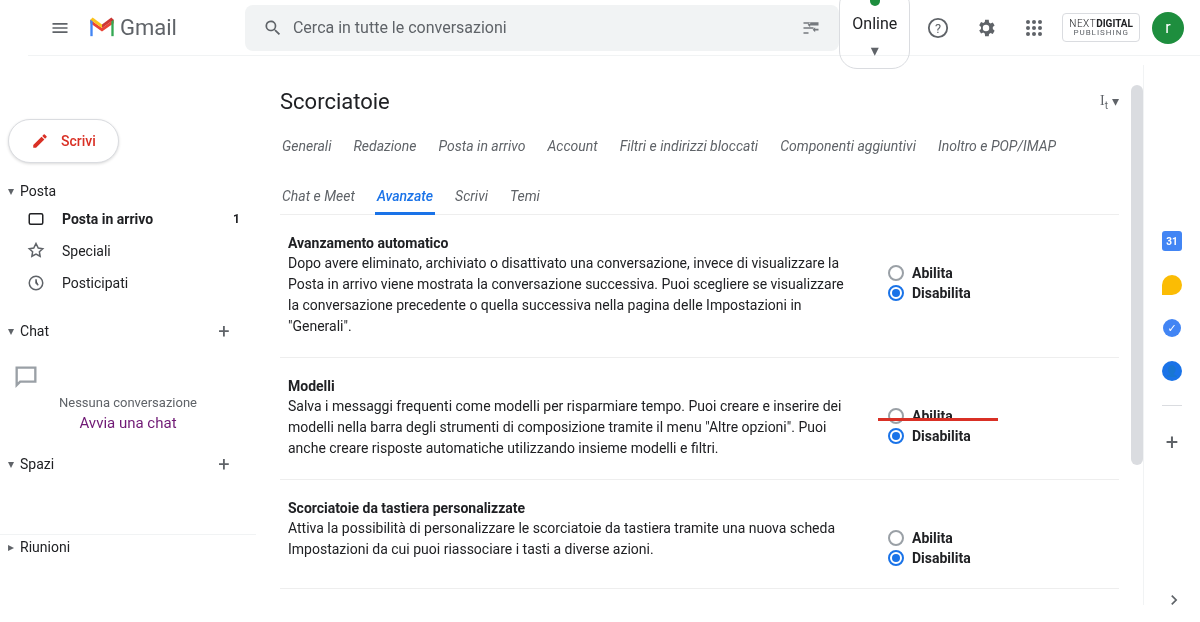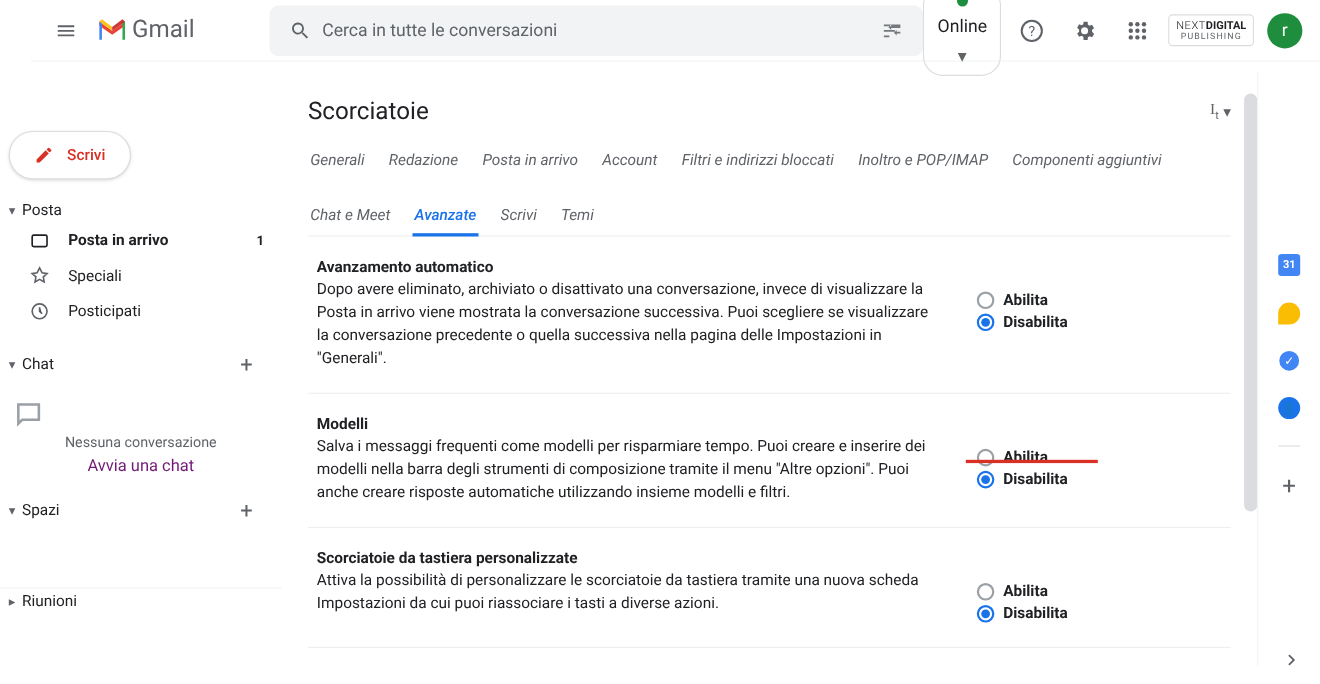--- a/index.html
+++ b/index.html
@@ -236,22 +236,22 @@
         <span style="font-family:serif">I<sub style="font-size:10px">t</sub></span>
         <span>▾</span>
       </div>
     </div>
     <div class="tabs" id="tabs-row">
         <span class="tab">Generali</span>
         <span class="tab">Redazione</span>
         <span class="tab">Posta in arrivo</span>
         <span class="tab">Account</span>
         <span class="tab">Filtri e indirizzi bloccati</span>
+        <span class="tab">Componenti aggiuntivi</span>
         <span class="tab">Inoltro e POP/IMAP</span>
-        <span class="tab">Componenti aggiuntivi</span>
         <span class="tab">Chat e Meet</span>
         <span class="tab active">Avanzate</span>
         <span class="tab">Scrivi</span>
         <span class="tab">Temi</span>
       </div>
     <div id="settings-list">
         <div class="setting">
     <div class="setting-desc">
       <div class="setting-title">Avanzamento automatico</div>
       <div class="setting-text">Dopo avere eliminato, archiviato o disattivato una conversazione, invece di visualizzare la Posta in arrivo viene mostrata la conversazione successiva. Puoi scegliere se visualizzare la conversazione precedente o quella successiva nella pagina delle Impostazioni in "Generali".</div>

